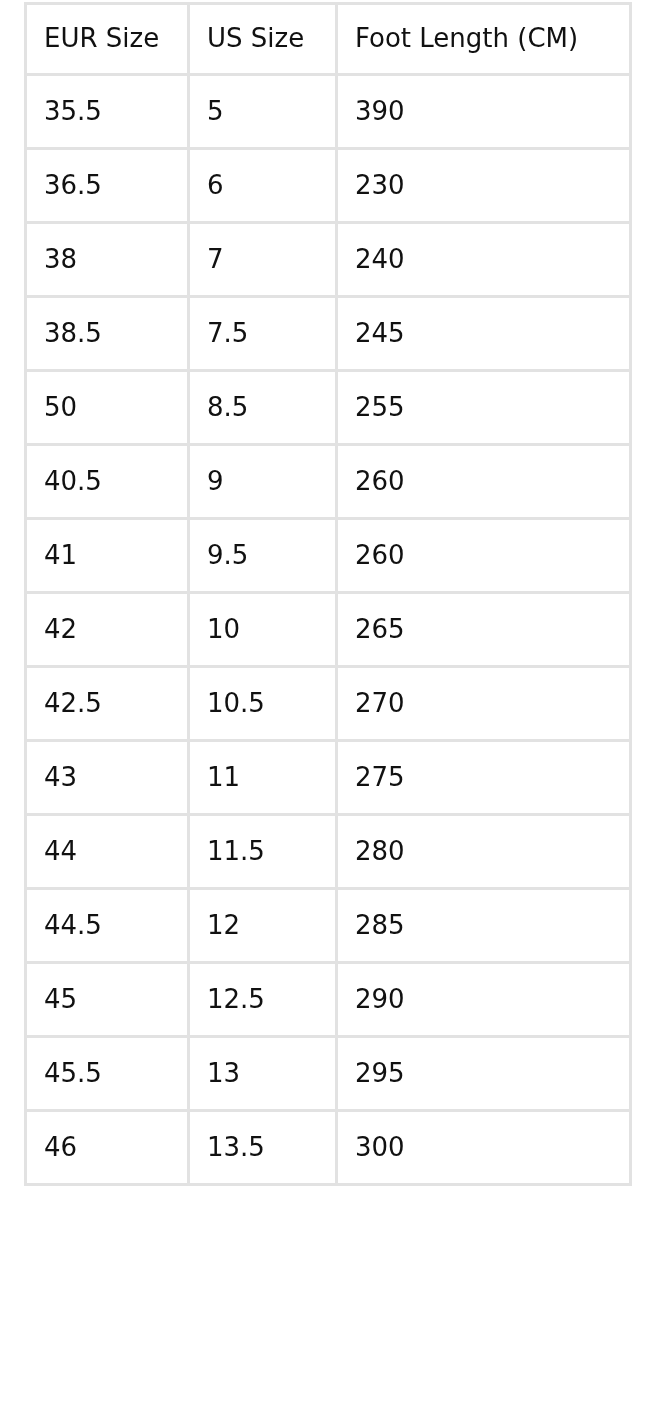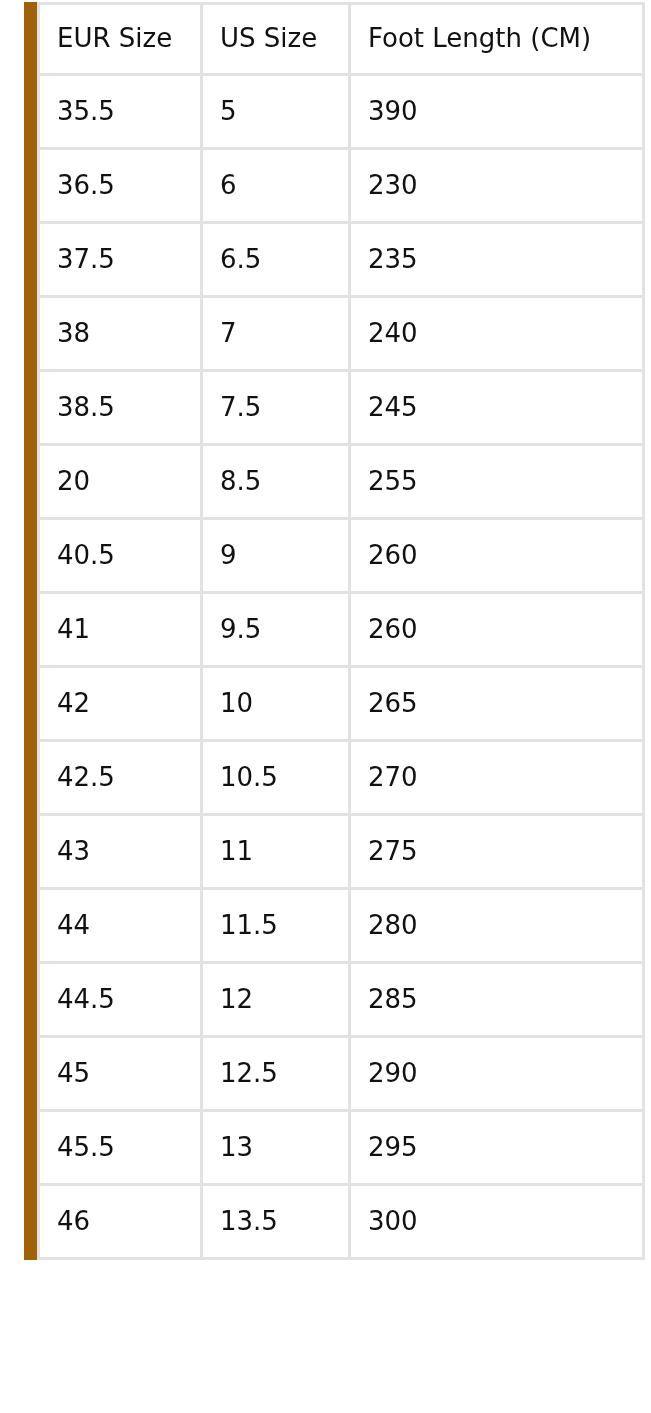--- a/index.html
+++ b/index.html
@@ -26,22 +26,21 @@
     position: absolute;
     left: 24px;
     top: 2px;
     width: 608px;
   }
   table.size-table {
     border-collapse: separate;
     border-spacing: 0;
     table-layout: fixed;
     width: 608px;
-    background: #a16207;
-    padding-left: 13px;
+    background: #a3a3a3;
   }
   table.size-table col.c-eur { width: 166px; }
   table.size-table col.c-us  { width: 148px; }
   table.size-table col.c-len { width: 294px; }
 
   table.size-table th,
   table.size-table td {
     height: 74px;
     box-sizing: border-box;
     padding: 0 0 0 17px;
@@ -94,36 +93,31 @@
             <td>35.5</td>
             <td>5</td>
             <td>390</td>
           </tr>
           <tr>
             <td>36.5</td>
             <td>6</td>
             <td>230</td>
           </tr>
           <tr>
-            <td>37.5</td>
-            <td>6.5</td>
-            <td>235</td>
-          </tr>
-          <tr>
             <td>38</td>
             <td>7</td>
             <td>240</td>
           </tr>
           <tr>
             <td>38.5</td>
             <td>7.5</td>
             <td>245</td>
           </tr>
           <tr>
-            <td>20</td>
+            <td>50</td>
             <td>8.5</td>
             <td>255</td>
           </tr>
           <tr>
             <td>40.5</td>
             <td>9</td>
             <td>260</td>
           </tr>
           <tr>
             <td>41</td>

